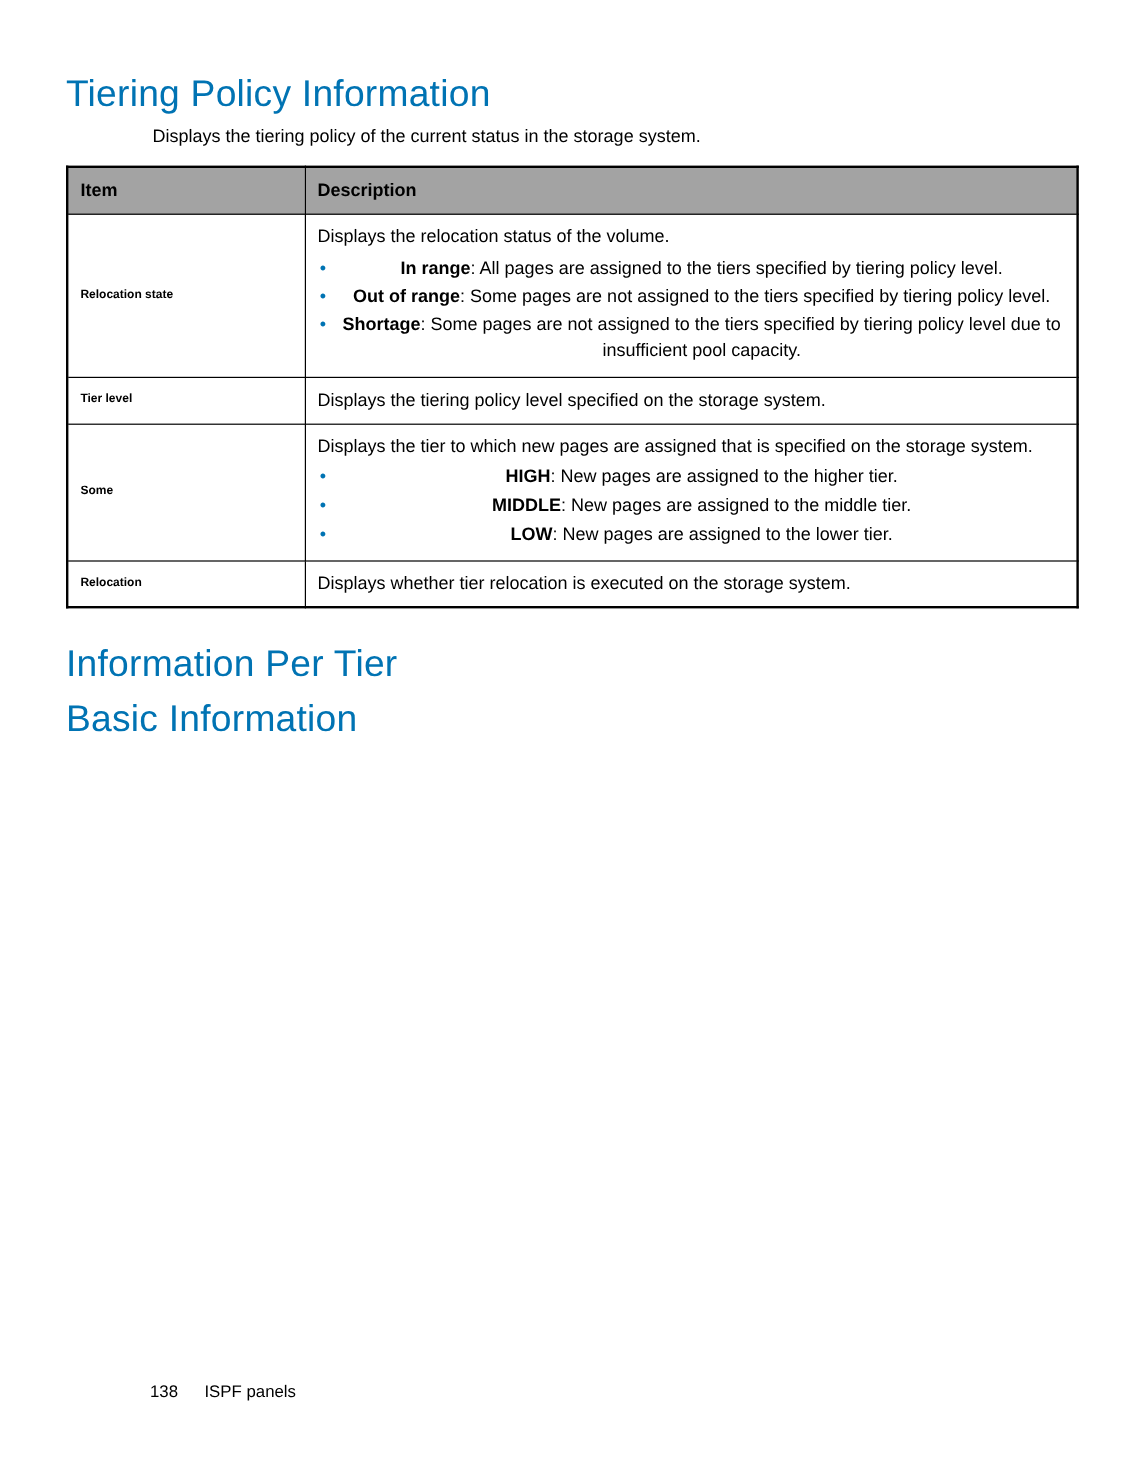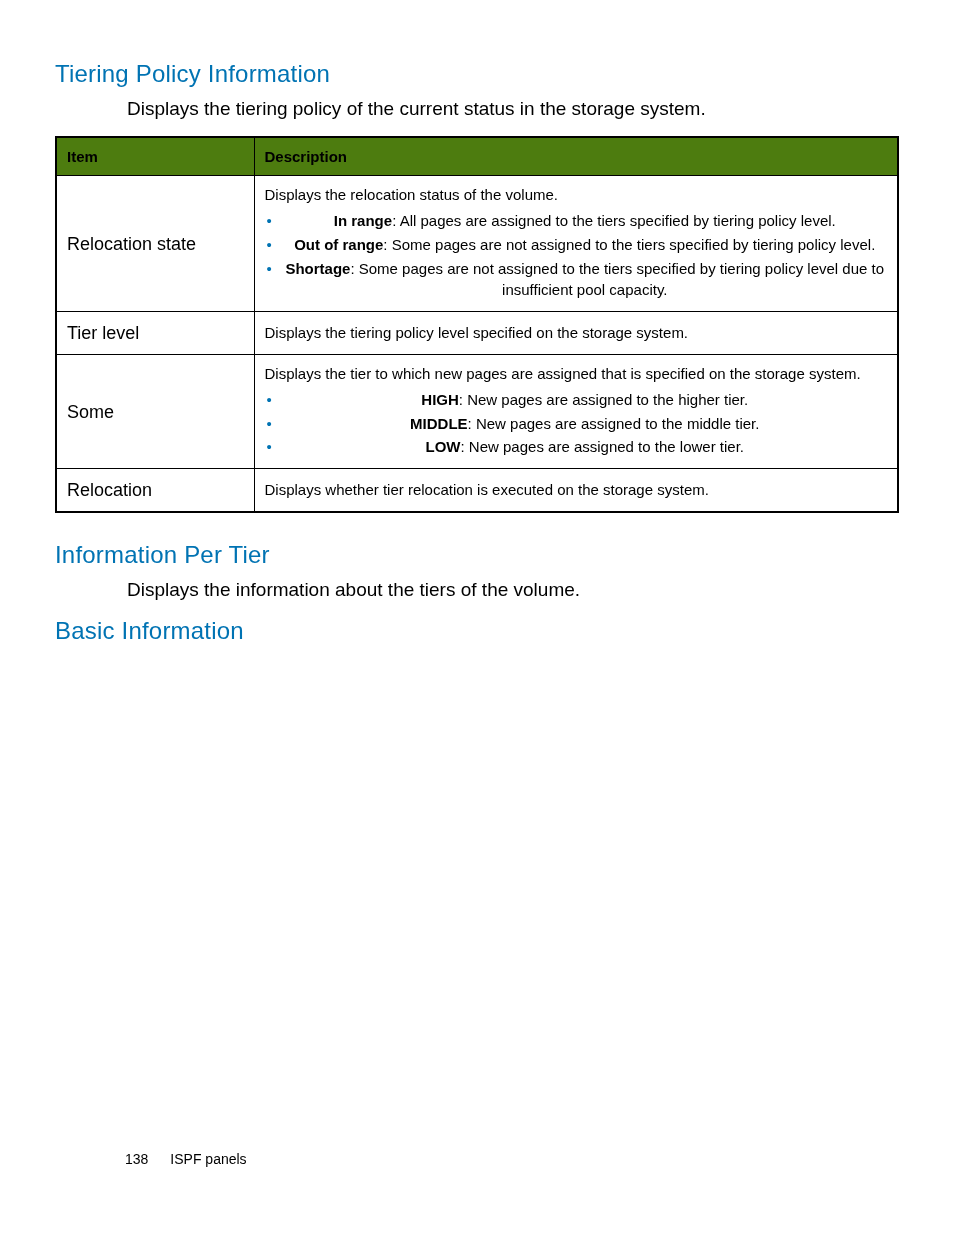--- a/index.html
+++ b/index.html
@@ -17,54 +17,54 @@
   .page {
     box-sizing: border-box;
     padding: 50px 55px 0 55px;
     width: 954px;
     height: 1235px;
     position: relative;
   }
   h2.section-heading {
     font-family: Arial, Helvetica, sans-serif;
     font-weight: 300;
-    font-size: 24px;
+    font-size: 31px;
     color: #0073b3;
     margin: 10px 0 8px 0;
     letter-spacing: 0.2px;
   }
   p.section-intro {
     margin: 0 0 14px 72px;
-    font-size: 19px;
+    font-size: 15px;
     line-height: 1.35;
   }
   table.info-table {
     border-collapse: collapse;
     width: 100%;
     border: 2px solid #000;
     margin-bottom: 28px;
     table-layout: fixed;
   }
   table.info-table th,
   table.info-table td {
     border: 1px solid #000;
     padding: 8px 10px 8px 10px;
     vertical-align: middle;
     text-align: left;
     font-size: 15px;
     line-height: 1.45;
   }
   table.info-table th {
     font-weight: bold;
-    background: #4d7c0f;
+    background: #a3a3a3;
   }
   table.info-table col.c-item { width: 198px; }
   table.info-table td.item-cell {
-    font-weight: normal;
-    font-size: 18px;
+    font-weight: bold;
+    font-size: 10px;
   }
   ul.desc-list {
     list-style: none;
     margin: 4px 0 0 0;
     padding: 0;
     text-align: center;
   }
   ul.desc-list li {
     position: relative;
     padding-left: 18px;
@@ -135,20 +135,19 @@
         </td>
       </tr>
       <tr>
         <td class="item-cell">Relocation</td>
         <td>Displays whether tier relocation is executed on the storage system.</td>
       </tr>
     </tbody>
   </table>
 
   <h2 class="section-heading">Information Per Tier</h2>
-  <p class="section-intro">Displays the information about the tiers of the volume.</p>
 
   <h2 class="section-heading">Basic Information</h2>
 
   <div class="footer">
     <span class="pgnum">138</span><span>ISPF panels</span>
   </div>
 </div>
 
 </body></html>

